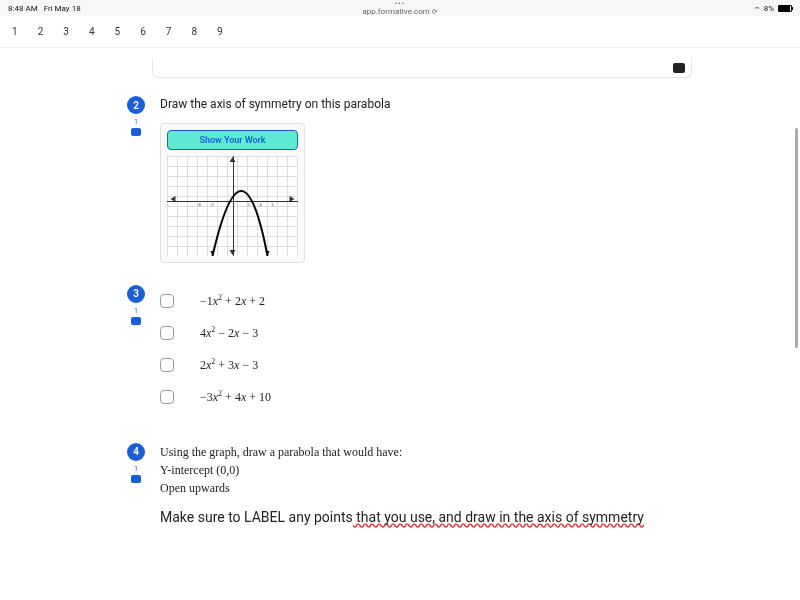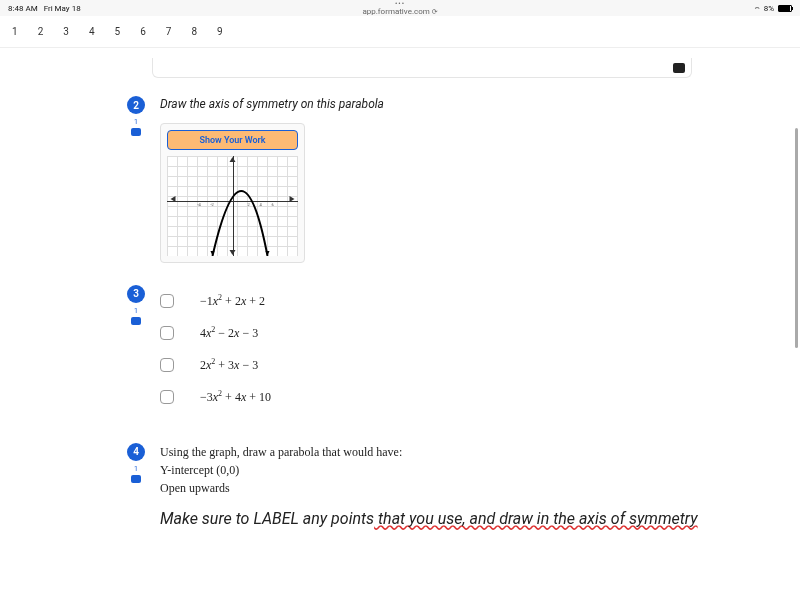--- a/index.html
+++ b/index.html
@@ -23,43 +23,43 @@
 
   .top-box-remnant { margin-left: 112px; width: 540px; height: 20px; border-bottom: 1px solid #e5e5e5; border-left: 1px solid #e5e5e5; border-right: 1px solid #e5e5e5; border-bottom-left-radius: 6px; border-bottom-right-radius: 6px; margin-bottom: 18px; position: relative; }
   .top-box-icon { position: absolute; right: 6px; bottom: 4px; width: 12px; height: 10px; background: #222; border-radius: 2px; }
 
   .question { display: flex; margin-bottom: 22px; margin-left: 80px; }
   .q-side { width: 32px; display: flex; flex-direction: column; align-items: center; margin-right: 8px; }
   .q-badge { width: 18px; height: 18px; border-radius: 50%; background: #1a5fd6; color: #fff; font-size: 10px; font-weight: 600; display: flex; align-items: center; justify-content: center; margin-bottom: 4px; }
   .q-points { font-size: 7px; color: #1a5fd6; }
   .q-chat { width: 10px; height: 8px; background: #1a5fd6; border-radius: 2px; margin-top: 2px; position: relative; }
   .q-body { flex: 1; max-width: 560px; }
-  .q-text { font-size: 12px; color: #222; margin-bottom: 10px; line-height: 1.4; font-style: italic; }
+  .q-text { font-size: 12px; color: #222; margin-bottom: 10px; line-height: 1.4; }
 
   .graph-card { width: 145px; border: 1px solid #e0e0e0; border-radius: 4px; padding: 6px; background: #fafafa; }
-  .show-work-btn { width: 100%; height: 20px; border: 1.5px solid #1a5fd6; background: #fdba74; color: #1a5fd6; font-size: 9px; font-weight: 600; border-radius: 4px; display: flex; align-items: center; justify-content: center; margin-bottom: 6px; cursor: pointer; }
+  .show-work-btn { width: 100%; height: 20px; border: 1.5px solid #1a5fd6; background: #5eead4; color: #1a5fd6; font-size: 9px; font-weight: 600; border-radius: 4px; display: flex; align-items: center; justify-content: center; margin-bottom: 6px; cursor: pointer; }
   .graph-area { width: 100%; height: 100px; background: #fff; position: relative; }
   .graph-grid { position: absolute; inset: 0; }
   .graph-grid::before, .graph-grid::after { content: ""; position: absolute; background: #333; }
   .graph-grid::before { left: 50%; top: 0; bottom: 0; width: 1px; }
   .graph-grid::after { top: 45%; left: 0; right: 0; height: 1px; }
   .grid-lines { position: absolute; inset: 0; background-image:
     repeating-linear-gradient(to right, #ddd 0, #ddd 1px, transparent 1px, transparent 10px),
     repeating-linear-gradient(to bottom, #ddd 0, #ddd 1px, transparent 1px, transparent 10px);
   }
   .parabola-svg { position: absolute; inset: 0; width: 100%; height: 100%; }
 
   .choices { margin-top: 8px; }
   .choice { display: flex; align-items: center; gap: 26px; margin-bottom: 16px; }
   .choice-box { width: 14px; height: 14px; border: 1.5px solid #999; border-radius: 4px; cursor: pointer; flex-shrink: 0; }
   .choice-label { font-size: 12px; color: #222; font-family: "Cambria Math", Georgia, serif; }
   .choice-label sup { font-size: 8px; }
 
   .q4-line { font-size: 12px; color: #222; line-height: 1.5; font-family: Liberation Serif, serif; }
-  .q4-bottom { font-size: 16px; color: #222; margin-top: 12px; font-style: italic; }
+  .q4-bottom { font-size: 14px; color: #222; margin-top: 12px; }
   .wavy { text-decoration: underline wavy #d33; text-decoration-skip-ink: none; }
 </style>
 </head>
 <body>
 
 <div class="status-bar">
   <div class="status-left">
     <span>8:48 AM</span>
     <span>Fri May 18</span>
   </div>

